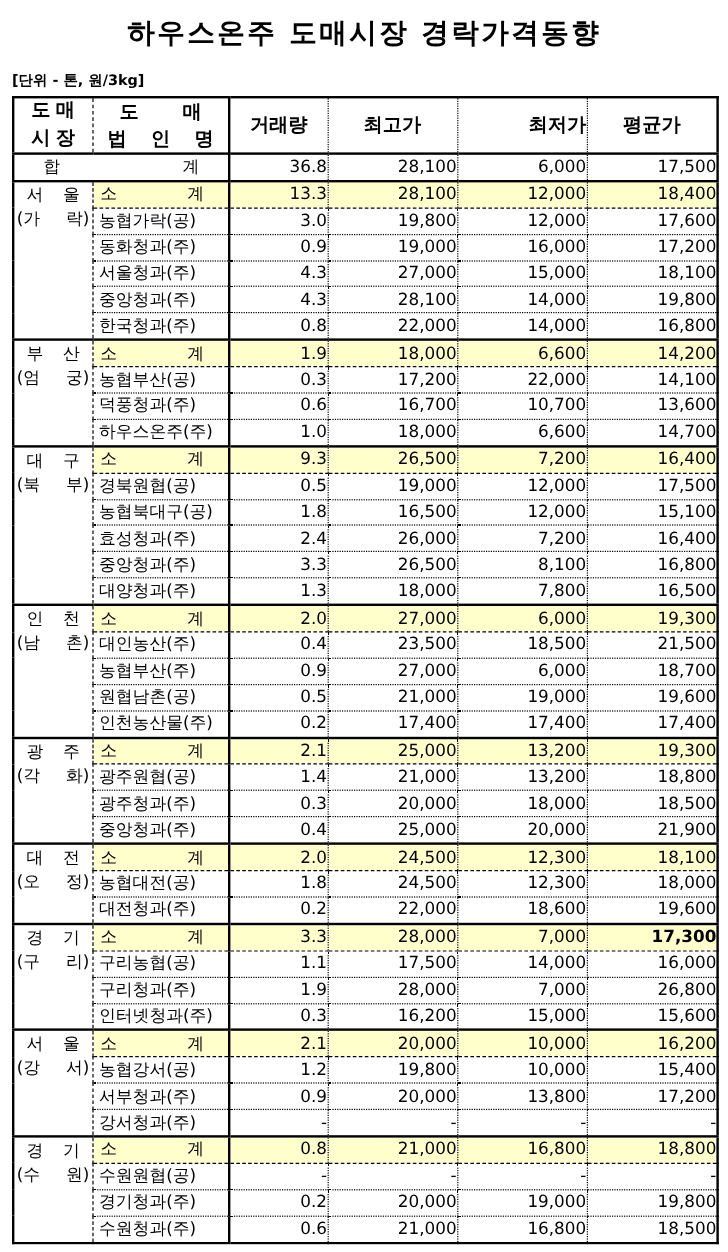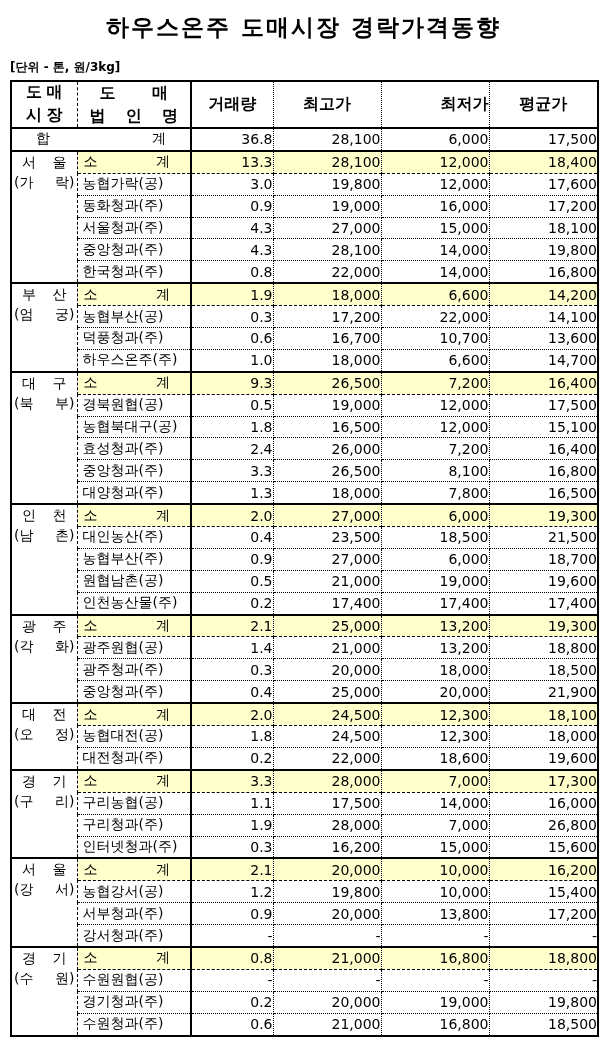--- a/index.html
+++ b/index.html
@@ -454,21 +454,21 @@
           </td>
           <td class="corp yellow" style="background: rgb(255, 255, 204);">
             <div class="sub-spread spread">
               <span>소</span>
               <span>계</span>
             </div>
           </td>
           <td class="num yellow" style="background: rgb(255, 255, 204);">3.3</td>
           <td class="num yellow" style="background: rgb(255, 255, 204);">28,000</td>
           <td class="num yellow" style="background: rgb(255, 255, 204);">7,000</td>
-          <td class="num yellow" style="background: rgb(255, 255, 204);">17,300</td>
+          <td class="num yellow" style="background: rgb(255, 255, 204); font-weight: bold;">17,300</td>
         </tr>
         <tr class="data-row">
           <td class="corp">
             <div class="corp-name">구리농협(공)</div>
           </td>
           <td class="num">1.1</td>
           <td class="num">17,500</td>
           <td class="num">14,000</td>
           <td class="num">16,000</td>
         </tr>

